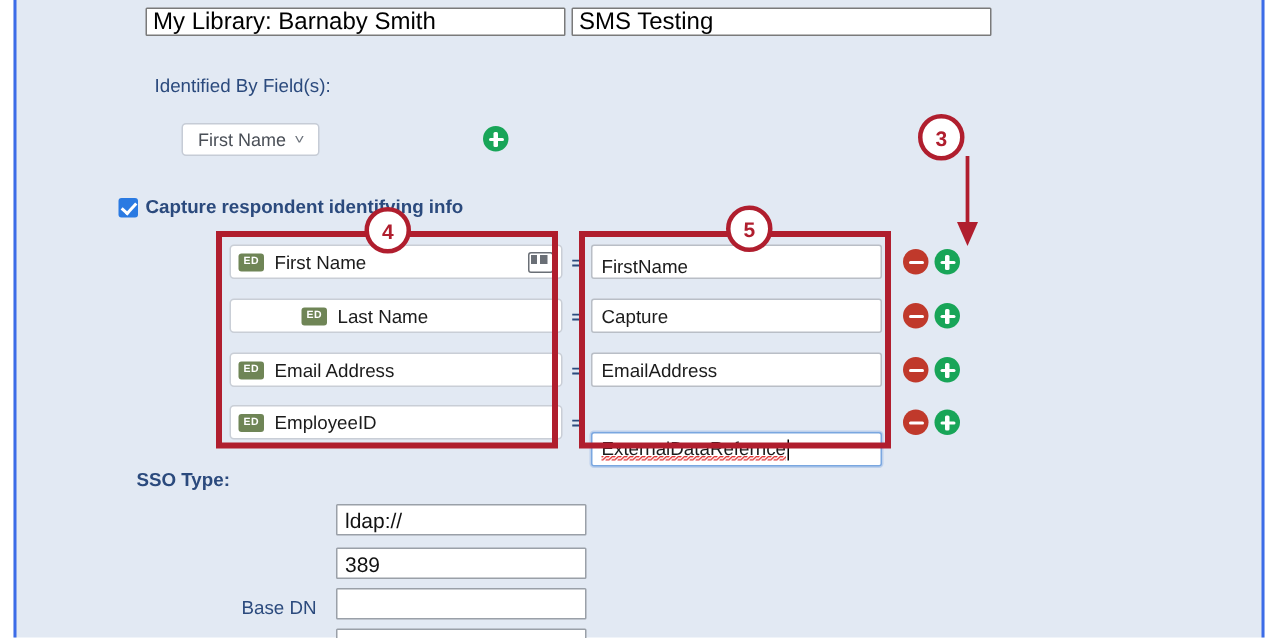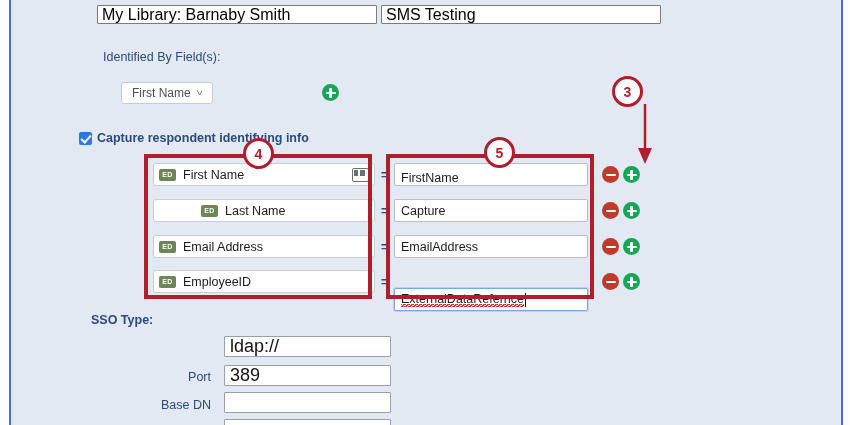--- a/index.html
+++ b/index.html
@@ -309,21 +309,21 @@
     left: 213px;
     width: 167px;
     height: 21px;
     background: #ffffff;
     border: 1px solid #9aa0a8;
     border-radius: 1px;
     box-sizing: border-box;
     display: flex;
     align-items: center;
     padding: 0 5px;
-    font-size: 18px;
+    font-size: 14px;
     color: #111;
   }
 </style>
 </head>
 <body>
 
 <div id="page">
 
   <div class="topbar">
     <span class="selwrap">
@@ -422,21 +422,20 @@
     <line x1="11" y1="0" x2="11" y2="48" stroke="#b01e2e" stroke-width="2.5"></line>
     <polygon points="11,60 4,44 18,44" fill="#b01e2e"></polygon>
   </svg>
 
   <div class="sso-label">SSO Type:</div>
 
   <div class="frow-input" style="top:336px;">
     <span>ldap://</span>
   </div>
 
-  <div class="frow-label" style="left:60px; top:370px;">Port</div>
   <div class="frow-input" style="top:365px;">
     <span>389</span>
   </div>
 
   <div class="frow-label" style="left:60px; top:398px;">Base DN</div>
   <div class="frow-input" style="top:392px;">
     <span></span>
   </div>
 
   <div class="frow-label" style="left:60px; top:424px;">Bind DN</div>

